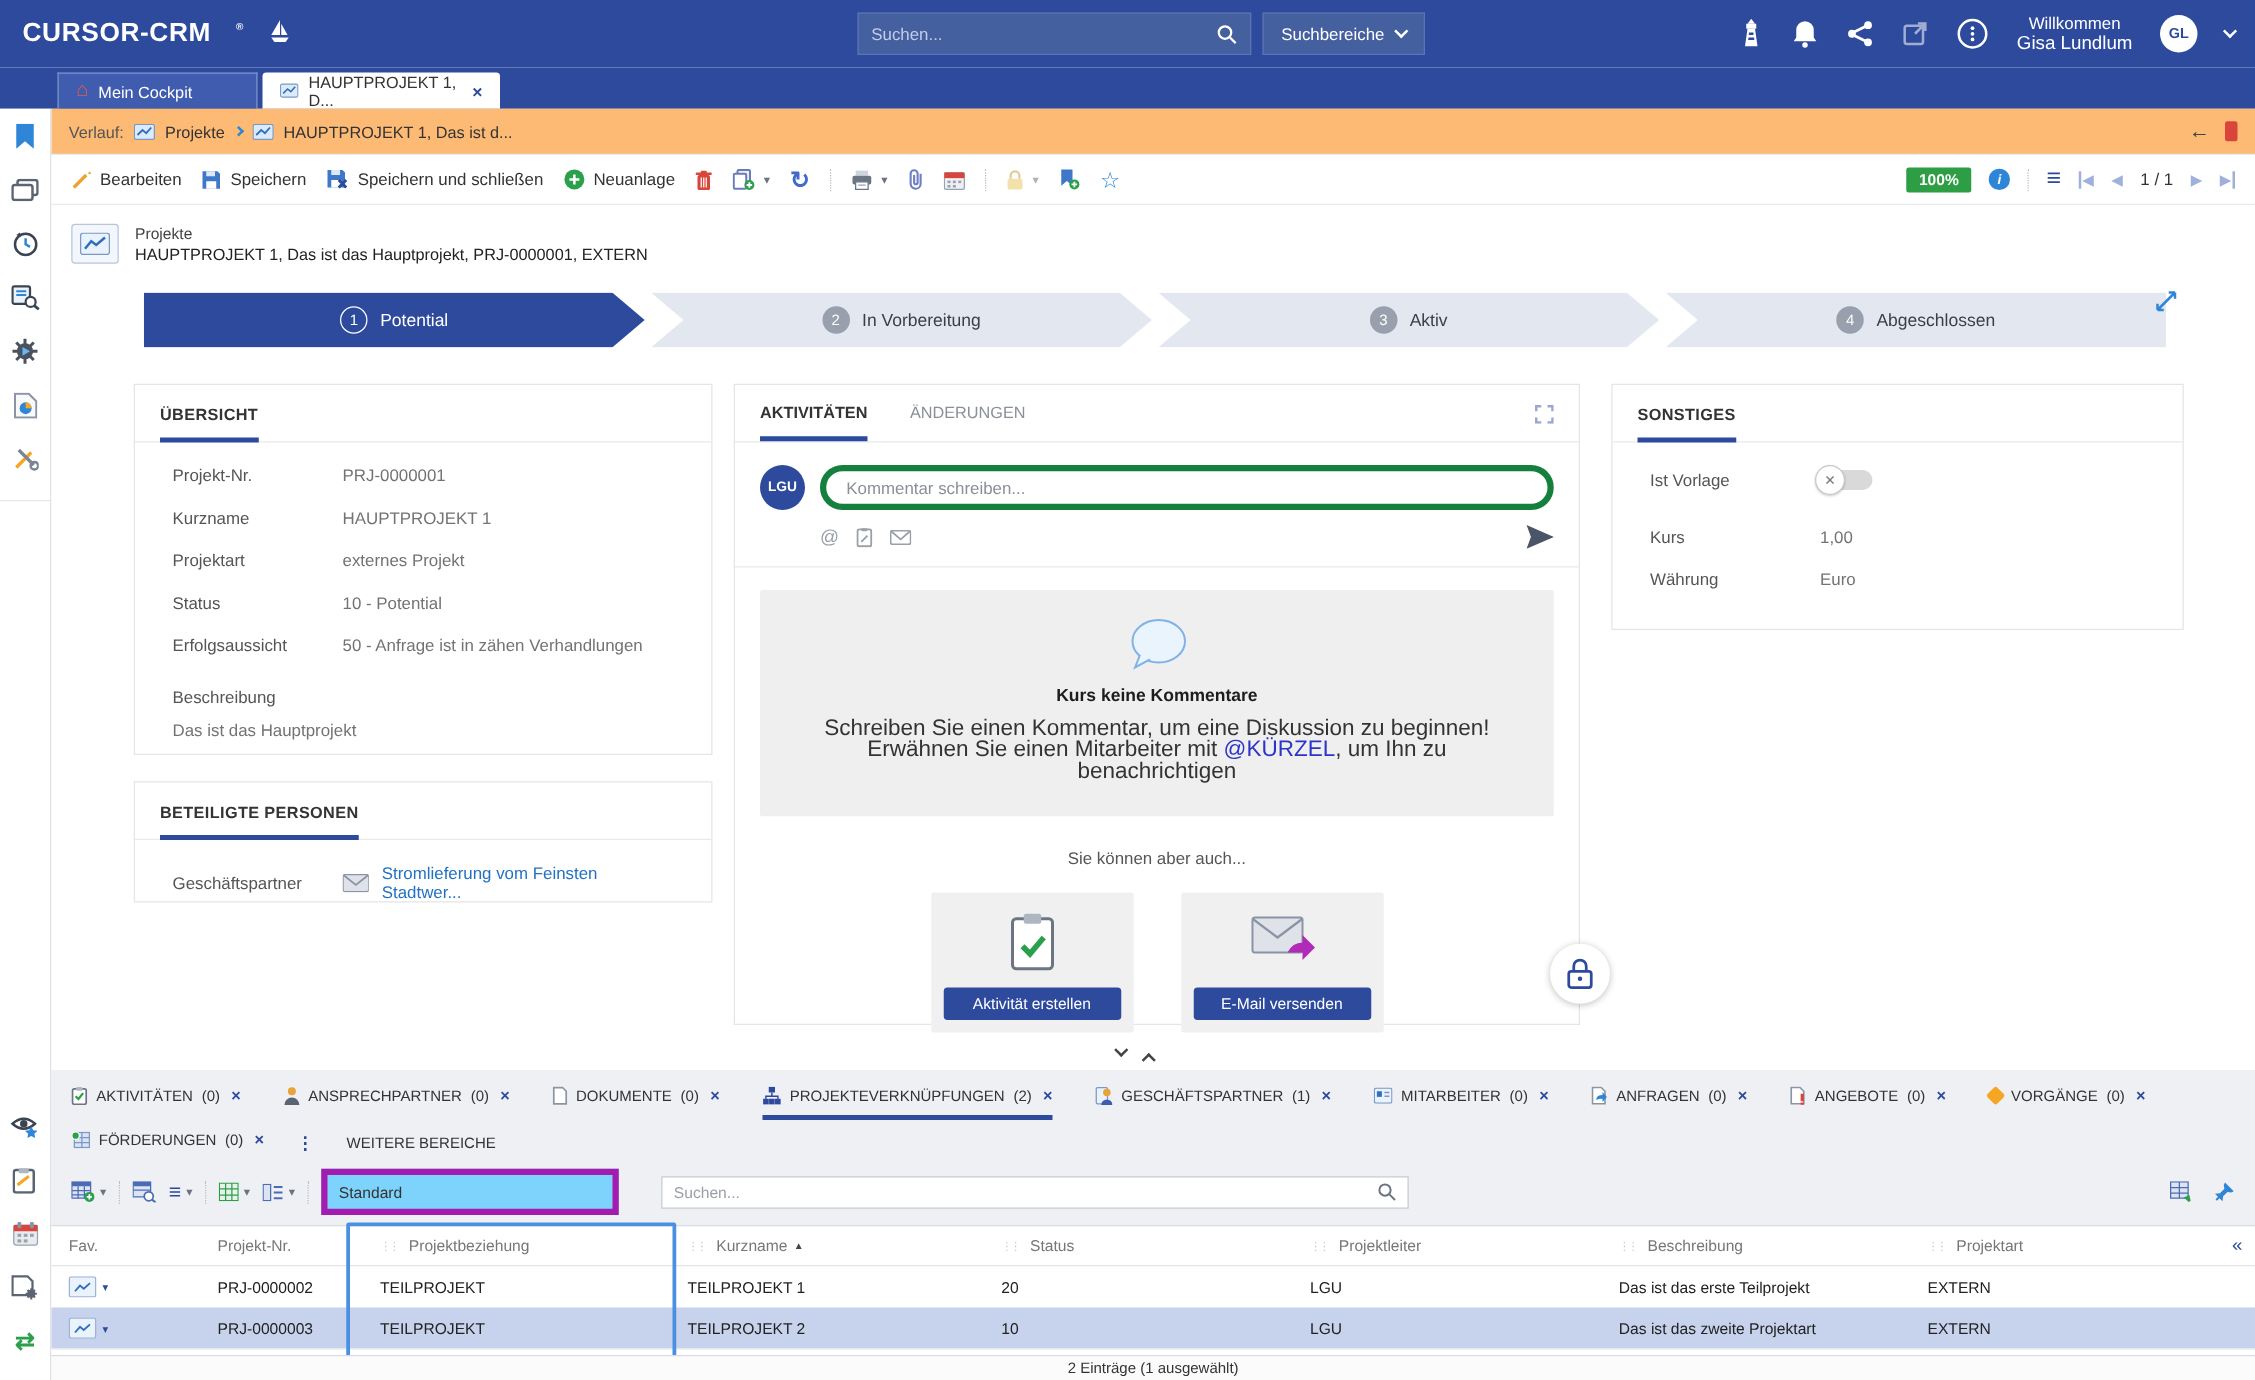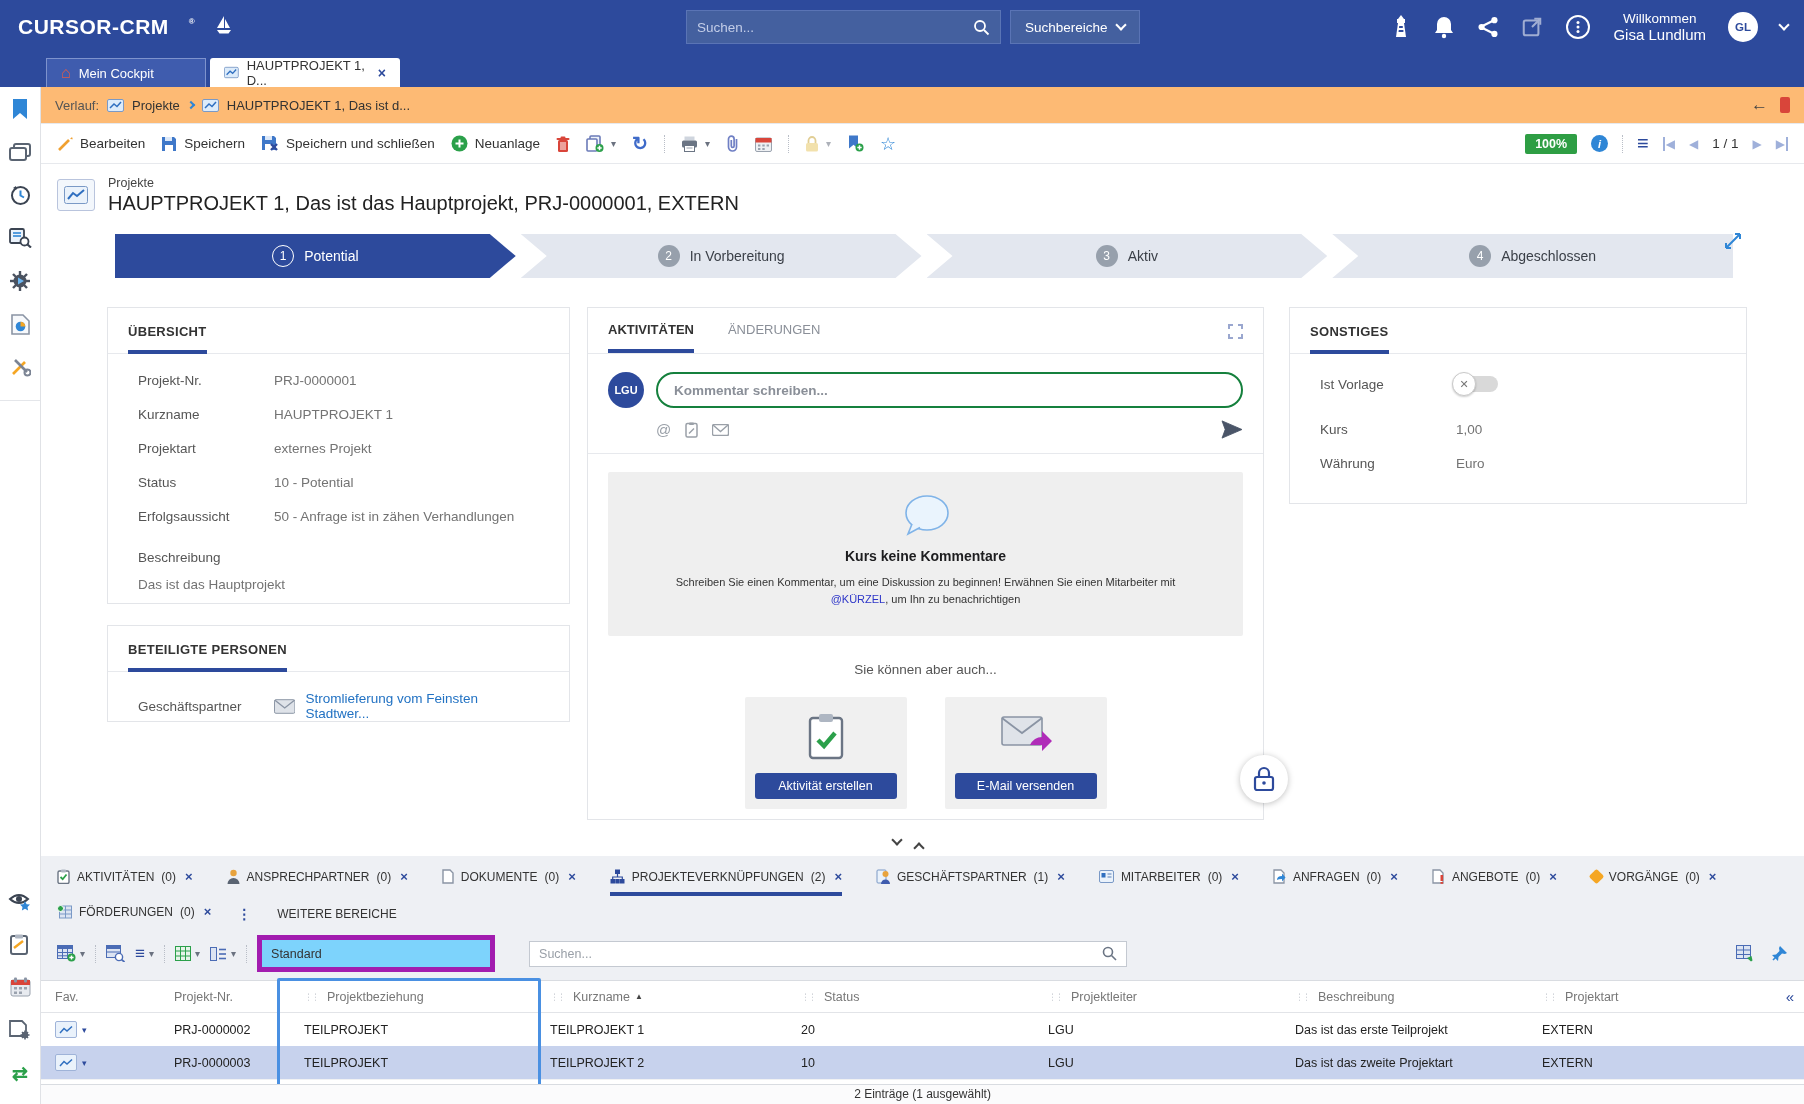--- a/index.html
+++ b/index.html
@@ -56,21 +56,21 @@
   .i-burger { color:#2d4a9c; font-size:20px; font-weight:bold; }
   .nav { color:#9fb0da; font-size:12px; cursor:pointer; }
   .nav.edge { border-left:2px solid #9fb0da; padding-left:1px; }
   .nav.edge2 { border-right:2px solid #9fb0da; padding-right:1px; }
   .pageind { color:#333; font-size:13.5px; }
 
   
   .rechead { position:absolute; top:164px; left:41px; right:0; height:62px; background:#fff; display:flex; align-items:center; gap:13px; padding:0 16px; }
   .recicon { width:38px; height:32px; border:1px solid #b9c4dd; background:#f3f7fc; border-radius:3px; display:flex; align-items:center; justify-content:center; }
   .rec-entity { font-size:12.5px; color:#444; }
-  .rec-title { font-size:20px; color:#222; margin-top:2px; }
+  .rec-title { font-size:13px; color:#222; margin-top:2px; }
 
   
   .steps { position:absolute; top:234px; left:115px; width:1618px; height:44px; display:flex; gap:5px; }
   .step { flex:1; display:flex; align-items:center; justify-content:center; gap:10px; font-size:14px; background:#e3e7ef; color:#3a3f47; }
   .step .num { width:22px; height:22px; border-radius:50%; background:#97a0ac; color:#fff; font-size:12px; display:flex; align-items:center; justify-content:center; }
   .step.active { background:#2d4a9c; color:#fff; }
   .step.active .num { background:transparent; border:1.5px solid #fff; }
   .step.first { clip-path:polygon(0 0, calc(100% - 26px) 0, 100% 50%, calc(100% - 26px) 100%, 0 100%); }
   .step.mid { clip-path:polygon(0 0, calc(100% - 26px) 0, 100% 50%, calc(100% - 26px) 100%, 0 100%, 26px 50%); }
   .step.last { clip-path:polygon(0 0, 100% 0, 100% 100%, 0 100%, 26px 50%); }
@@ -85,28 +85,28 @@
   .frow .val { color:#737373; }
   .link { color:#2272c3; cursor:pointer; }
 
   
   .acthead { display:flex; align-items:flex-end; border-bottom:1px solid #e7e9ed; padding:0 20px; height:46px; gap:34px; }
   .acttab { font-size:13px; font-weight:bold; color:#333; padding-bottom:12px; border-bottom:4px solid #2d4a9c; cursor:pointer; }
   .acttab.off { color:#8a8f98; font-weight:normal; border-bottom:4px solid transparent; }
   .fullscr { margin-left:auto; margin-bottom:14px; cursor:pointer; }
   .composer { display:flex; align-items:center; gap:12px; padding:18px 20px 0; }
   .avatar2 { width:36px; height:36px; border-radius:50%; background:#2d4a9c; color:#fff; font-size:11px; font-weight:bold; display:flex; align-items:center; justify-content:center; flex-shrink:0; }
-  .cinput { flex:1; height:36px; border:2px solid #15803d; border-radius:18px; padding:0 16px; font-size:13.5px; font-family:inherit; color:#333; outline:none;font-weight:bold; }
+  .cinput { flex:1; height:36px; border:5px solid #15803d; border-radius:18px; padding:0 16px; font-size:13.5px; font-family:inherit; color:#333; outline:none; }
   .cinput::placeholder { color:#8a8f98; }
   .comp-icons { display:flex; align-items:center; gap:14px; padding:12px 20px 14px 68px; border-bottom:1px solid #e7e9ed; color:#9aa0a8; }
   .i-at { font-size:15px; color:#9aa0a8; }
   .sendbtn { margin-left:auto; cursor:pointer; }
   .emptybox { margin:18px 20px; background:#efefef; border-radius:2px; text-align:center; padding:22px 40px 28px; }
   .emptytitle { font-weight:bold; font-size:14px; margin-top:12px; color:#1d1d1f; }
-  .emptytext { font-size:11px; color:#333; margin-top:10px; line-height:17px; }
+  .emptytext { font-size:18px; color:#333; margin-top:10px; line-height:17px; }
   .mention { color:#2d35c8; }
   .alsotext { text-align:center; color:#555; font-size:13.5px; margin-top:26px; }
   .actioncards { display:flex; justify-content:center; gap:38px; margin-top:20px; }
   .acard { width:162px; height:112px; background:#f0f0f0; border-radius:2px; display:flex; flex-direction:column; align-items:center; justify-content:flex-end; padding-bottom:10px; position:relative; }
   .acard .aicon { position:absolute; top:16px; }
   .abtn { background:#2d4a9c; color:#fff; border:none; font-family:inherit; font-size:12.5px; padding:6px 0; width:142px; border-radius:3px; cursor:pointer; }
   .lockfab { position:absolute; width:48px; height:48px; background:#fff; border-radius:50%; box-shadow:0 1px 6px rgba(0,0,0,.25); display:flex; align-items:center; justify-content:center; cursor:pointer; }
 
   
   .toggle { position:relative; width:42px; height:16px; background:#d9d9d9; border-radius:8px; display:inline-block; cursor:pointer; }

